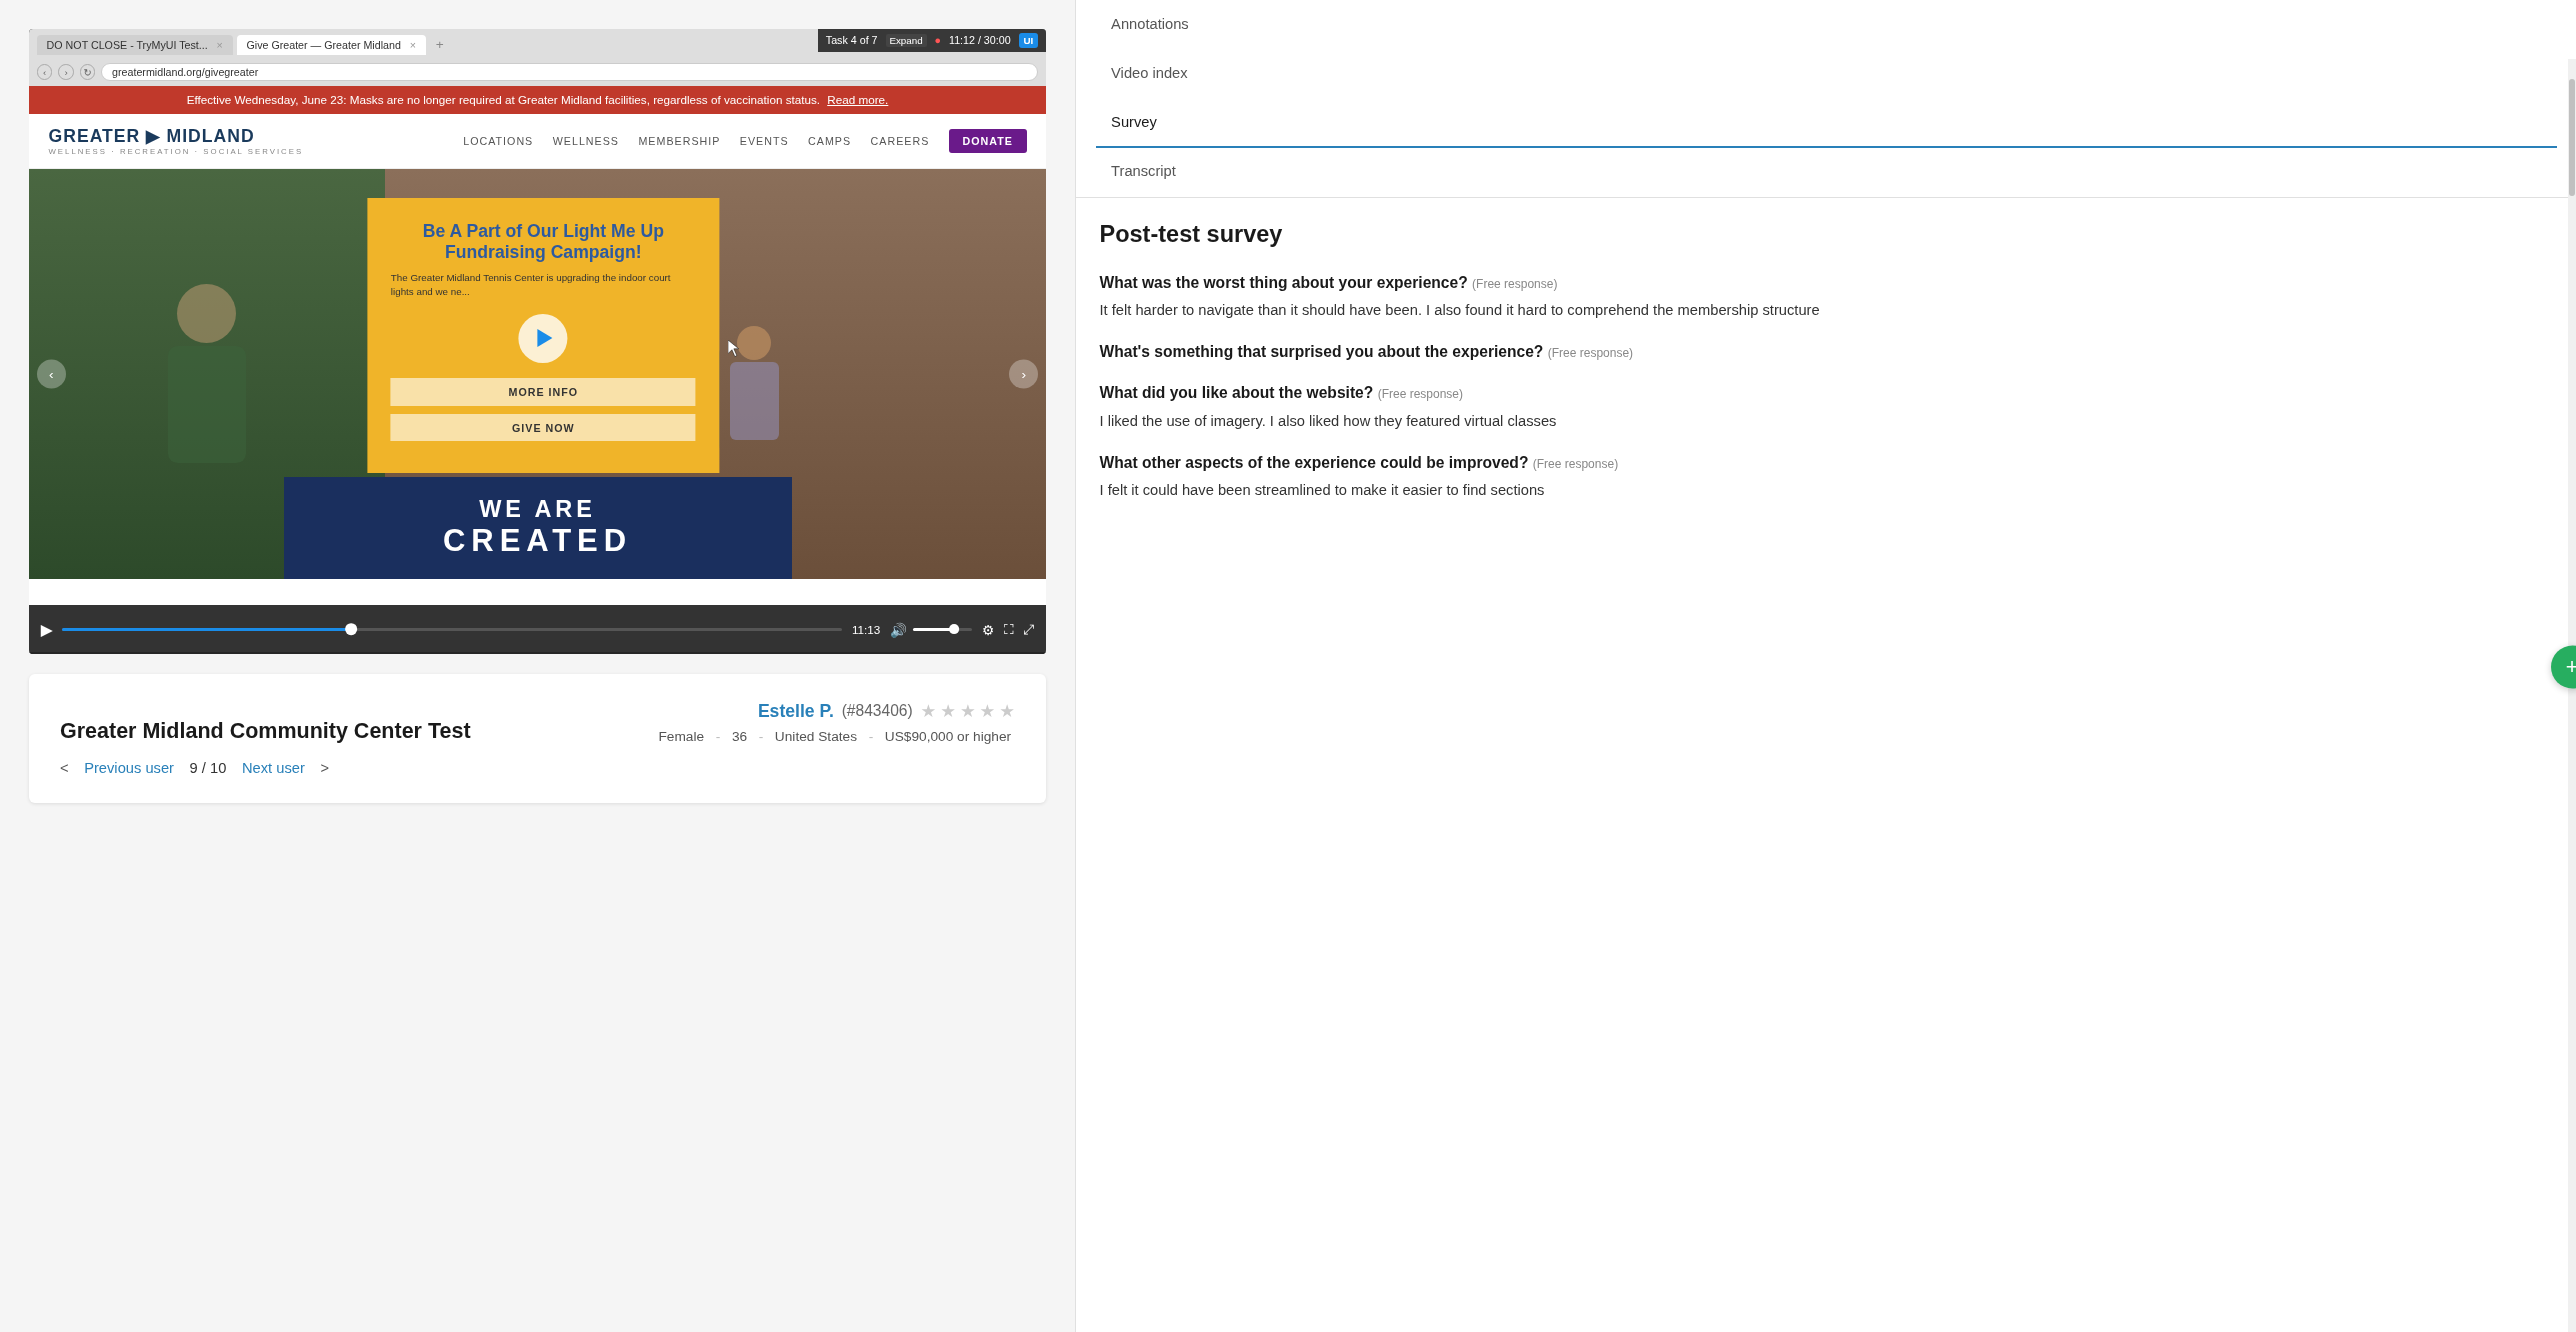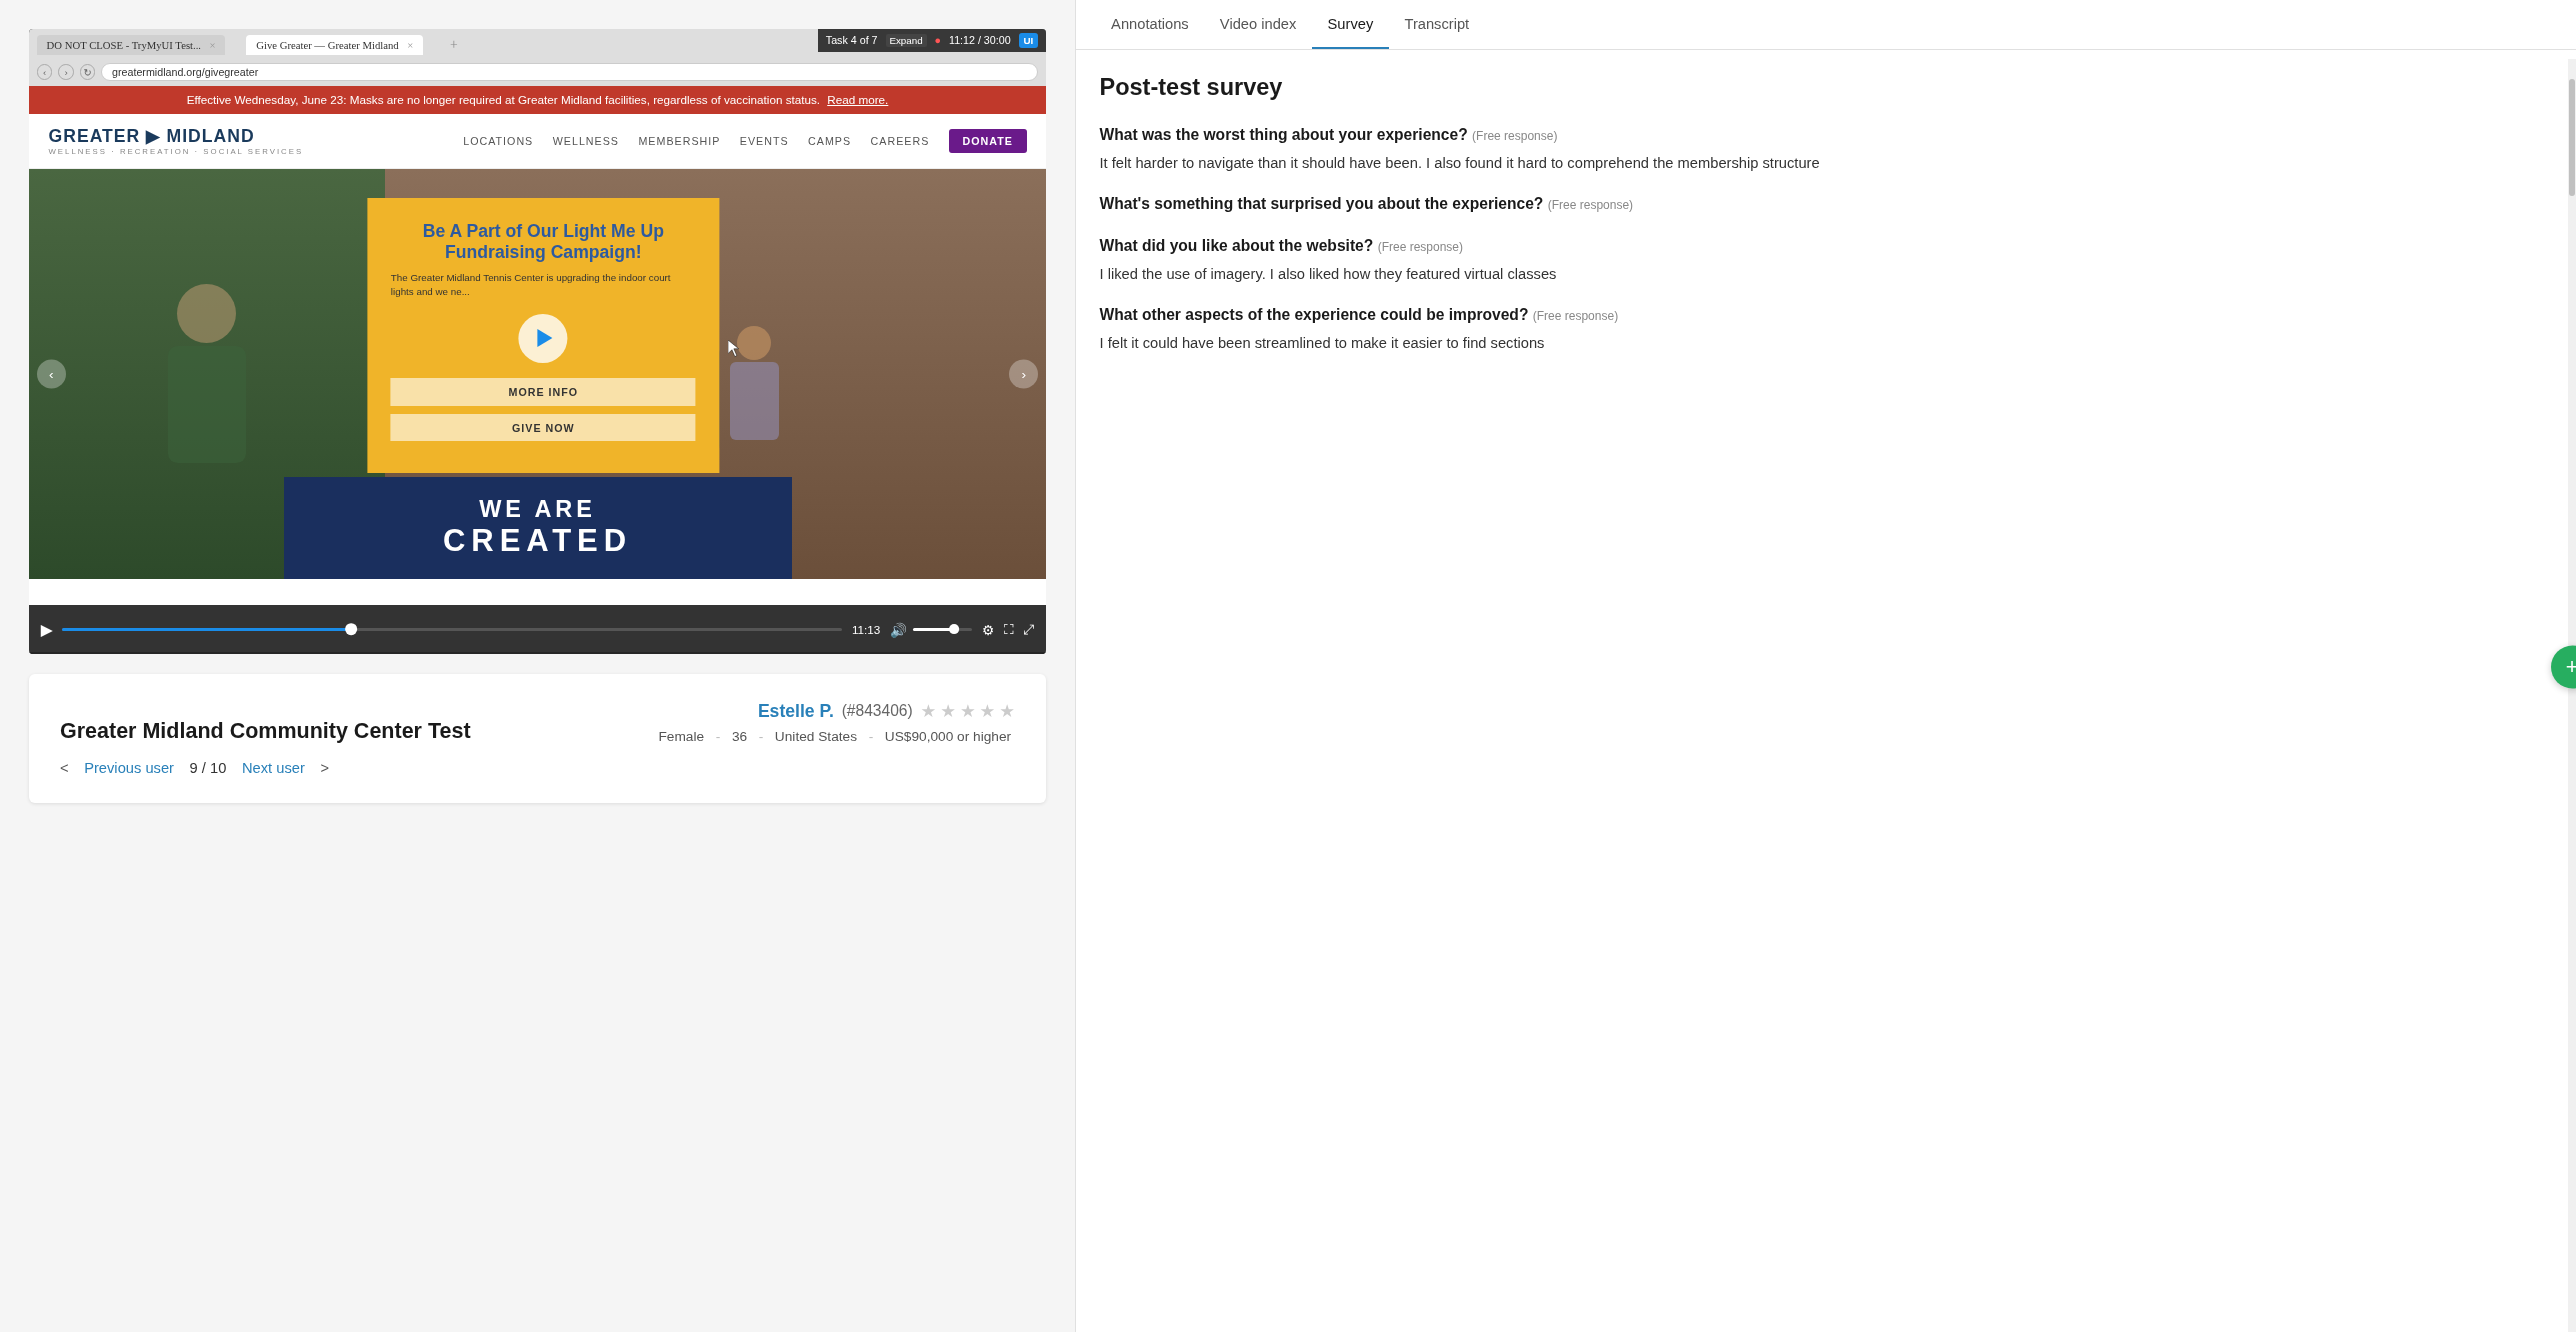--- a/index.html
+++ b/index.html
@@ -29,23 +29,22 @@
       overflow: hidden;
       position: relative;
       width: 100%;
       height: 625px;
       flex-shrink: 0;
     }
 
     .browser-tab-bar {
       display: flex;
       align-items: center;
-      gap: 21px;
+      gap: 4px;
       margin-bottom: 3.9px;
-      font-family: Liberation Serif, serif;
     }
 
     .browser-tab {
       background: #d0d0d0;
       border-radius: 3.9px 3.9px 0 0;
       padding: 3.9px 9.8px;
       font-size: 10.7px;
       color: #333;
       white-space: nowrap;
     }
@@ -513,20 +512,21 @@
       display: flex;
       flex-direction: column;
       overflow: hidden;
     }
 
     .right-panel-tabs {
       display: flex;
       border-bottom: 1px solid #e0e0e0;
       padding: 0 19.5px;
       flex-shrink: 0;
+      flex-direction: column;
     }
 
     .tab {
       padding: 15.6px 15.6px;
       font-size: 14.7px;
       color: #555;
       cursor: pointer;
       border-bottom: 2px solid transparent;
       white-space: nowrap;
     }

